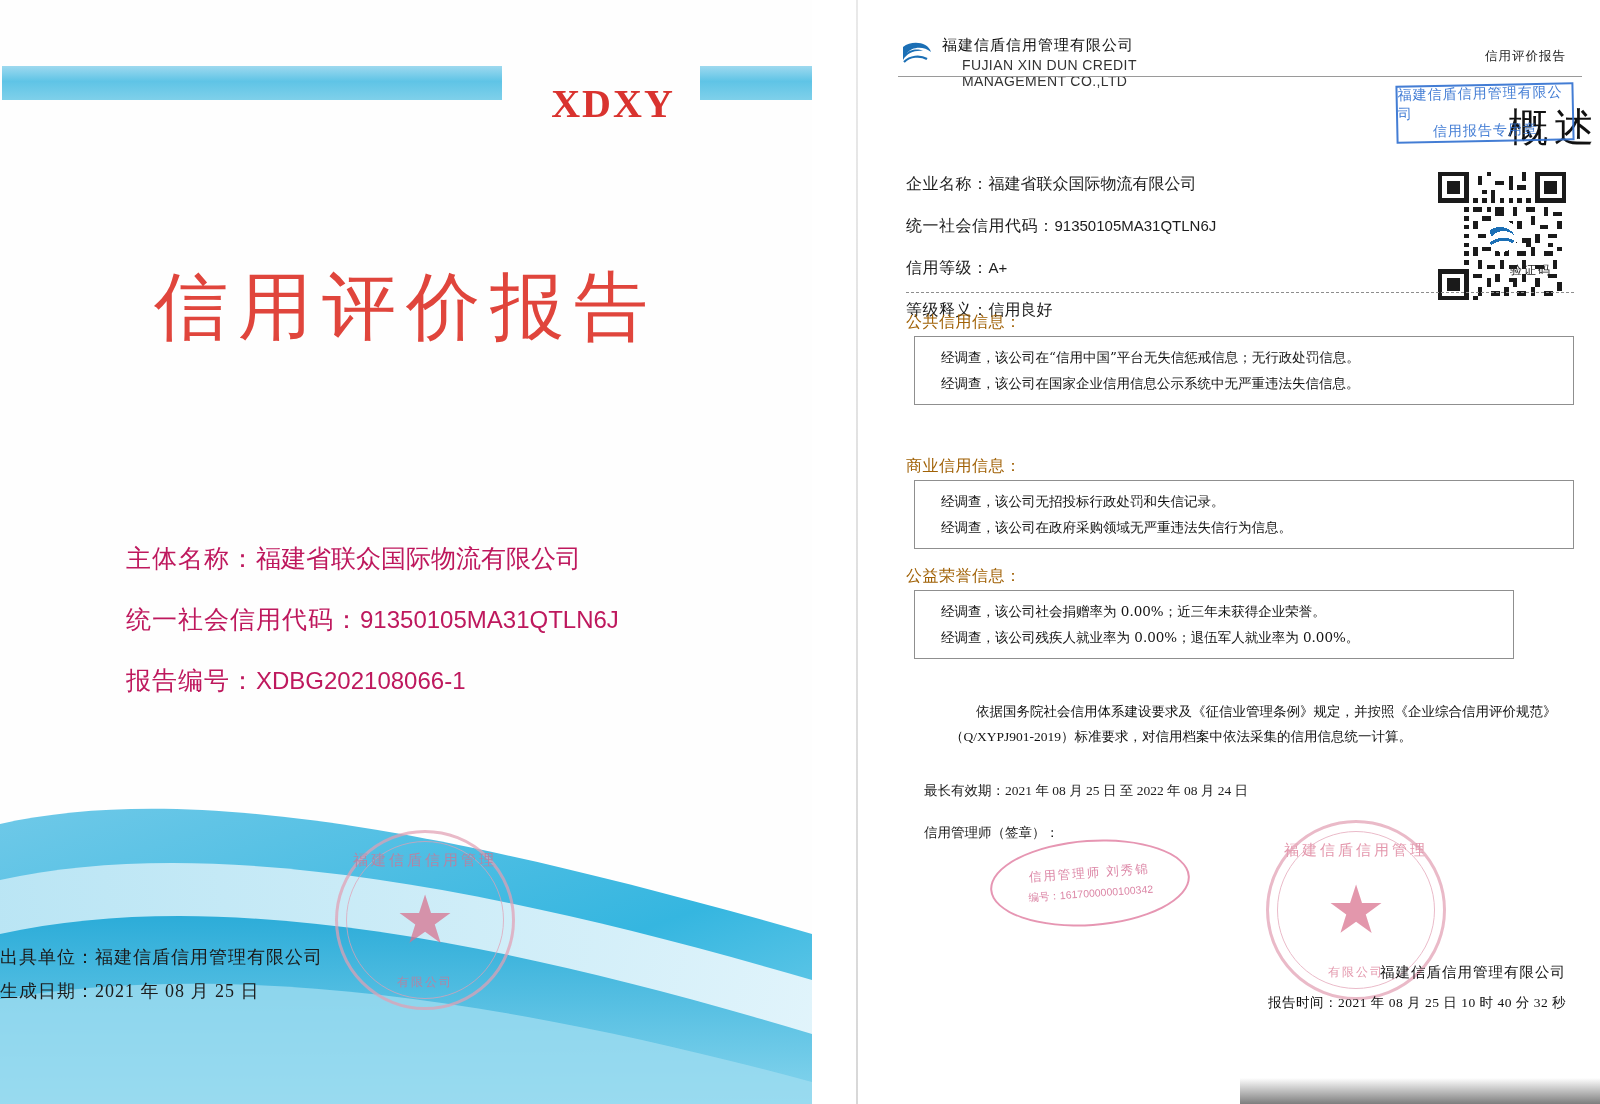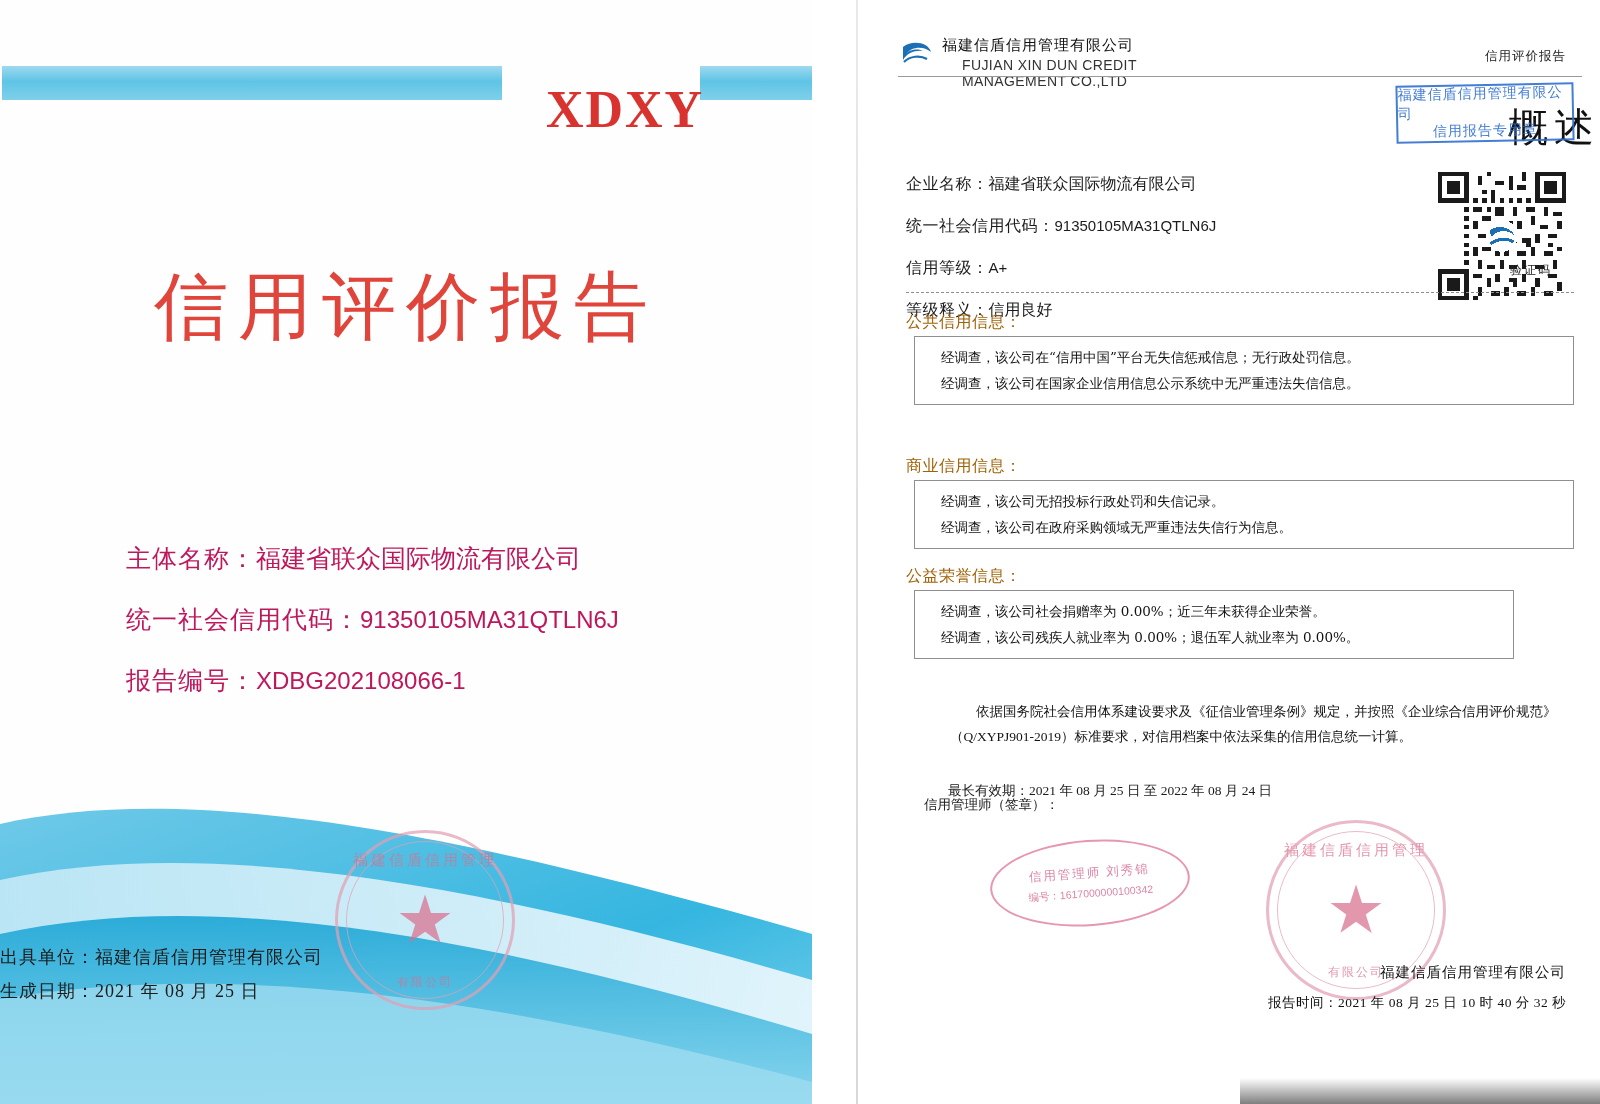--- a/index.html
+++ b/index.html
@@ -22,23 +22,22 @@
     position:absolute; left:2px; top:8px; width:500px; height:34px;
     background:linear-gradient(180deg,#9ed9ef 0%, #5fc4e6 45%, #7fd0ea 100%);
   }
   .band-right {
     position:absolute; left:700px; top:8px; width:112px; height:34px;
     background:linear-gradient(180deg,#9ed9ef 0%, #5fc4e6 45%, #7fd0ea 100%);
   }
   .xdxy {
     position:absolute; left:518px; top:26px; width:190px; text-align:center;
     font-family:"Liberation Serif", serif;
-    font-size:52px; font-weight:bold; color:#d9332f; letter-spacing:2px;
+    font-size:40px; font-weight:bold; color:#d9332f; letter-spacing:2px;
     line-height:1;
-    margin-left:12px;
   }
   .cover-title {
     position:absolute; left:0; top:258px; width:812px; text-align:center;
     font-family:"DejaVu Serif", serif;
     font-size:74px; color:#e0453c; letter-spacing:10px;
     font-weight:normal;
   }
   .cover-fields {
     position:absolute; left:126px; top:546px; width:660px;
     font-size:25px; color:#be185d; line-height:1.0;
@@ -414,22 +413,22 @@
     </div>
 
     <div class="block-label" style="left:26px; top:566px;">公益荣誉信息：</div>
     <div class="box" style="left:34px; top:590px; width:600px;">
       <div class="ln">经调查，该公司社会捐赠率为 0.00%；近三年未获得企业荣誉。</div>
       <div class="ln">经调查，该公司残疾人就业率为 0.00%；退伍军人就业率为 0.00%。</div>
     </div>
 
     <div class="para" style="top:700px;margin-left:44px;">依据国务院社会信用体系建设要求及《征信业管理条例》规定，并按照《企业综合信用评价规范》（Q/XYPJ901-2019）标准要求，对信用档案中依法采集的信用信息统一计算。</div>
 
-    <div class="validity" style="top:778px;margin-left:24px;">最长有效期：2021 年 08 月 25 日 至 2022 年 08 月 24 日</div>
-    <div class="mgr" style="top:796px;">信用管理师（签章）：</div>
+    <div class="validity" style="top:778px;">最长有效期：2021 年 08 月 25 日 至 2022 年 08 月 24 日</div>
+    <div class="mgr" style="top:824px;">信用管理师（签章）：</div>
 
     <div class="sign-oval">
       <div class="l1">信用管理师  刘秀锦</div>
       <div class="l2">编号：1617000000100342</div>
     </div>
 
     <div class="seal-round seal-right">
       <div class="ring"></div>
       <div class="arc-top">福建信盾信用管理</div>
       <div class="star">★</div>

